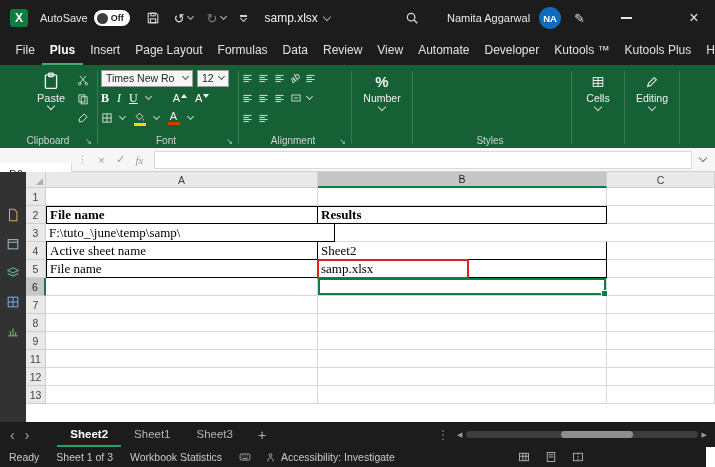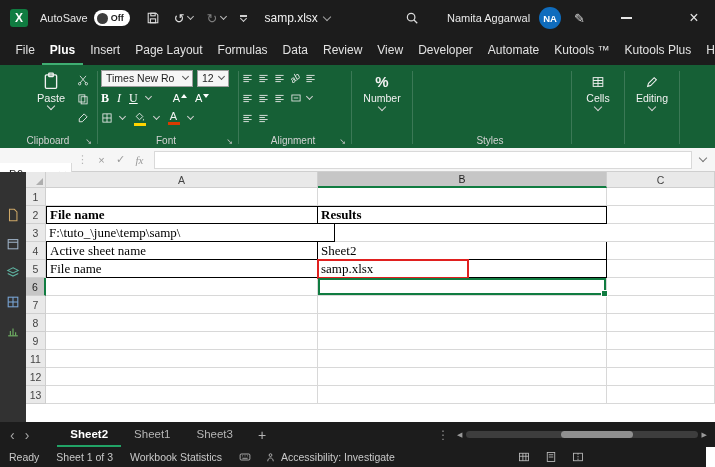--- a/index.html
+++ b/index.html
@@ -404,22 +404,22 @@
   <div class="menubar">
     <div id="menu-tabs" style="display:flex;align-items:stretch">
         <div class="mtab">File</div>
         <div class="mtab active">Plus</div>
         <div class="mtab">Insert</div>
         <div class="mtab">Page Layout</div>
         <div class="mtab">Formulas</div>
         <div class="mtab">Data</div>
         <div class="mtab">Review</div>
         <div class="mtab">View</div>
+        <div class="mtab">Automate</div>
         <div class="mtab">Developer</div>
-        <div class="mtab">Automate</div>
         <div class="mtab">Kutools ™</div>
         <div class="mtab">Kutools Plus</div>
         <div class="mtab">Help</div>
       </div>
 
   </div>
 
   <div class="ribbon">
 
     <div class="rgroup" style="width:88px">

